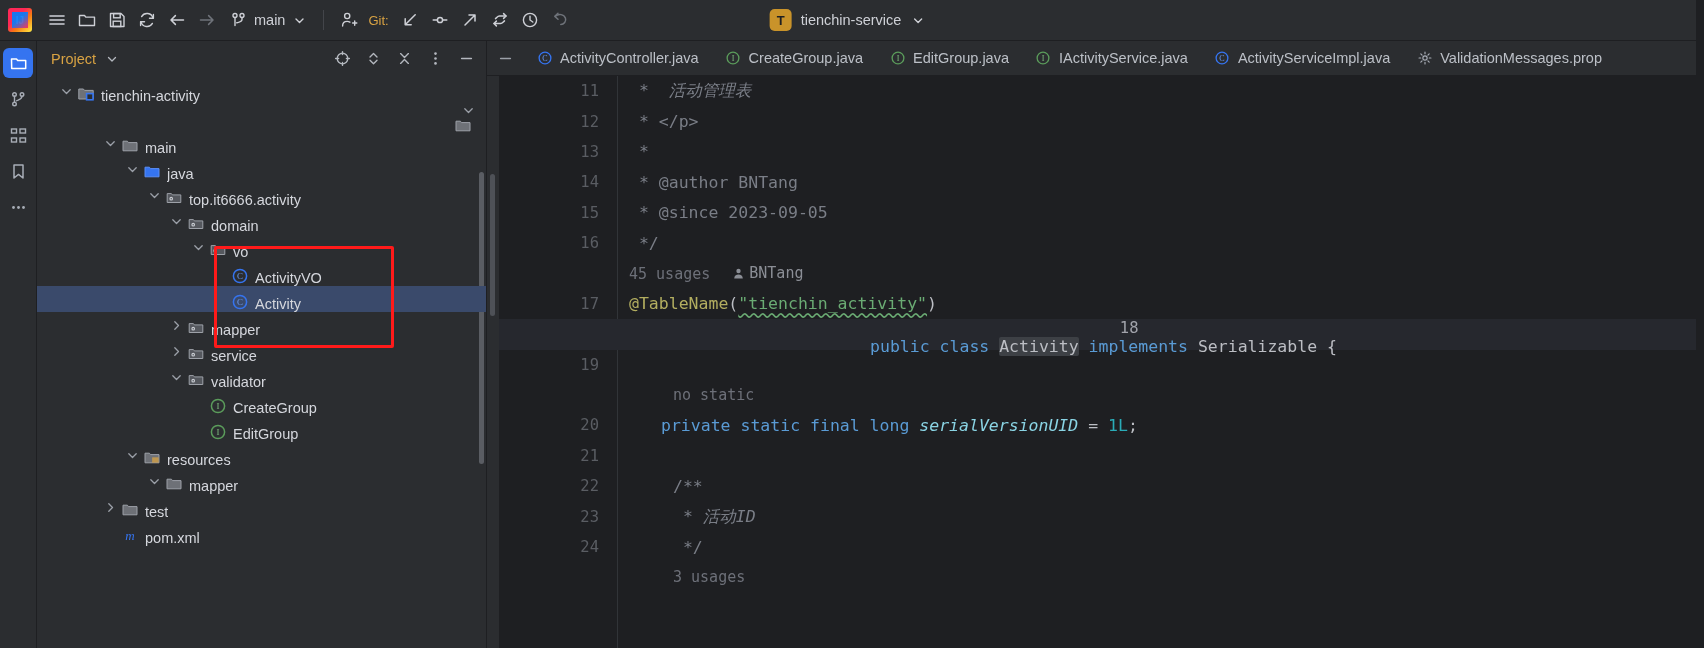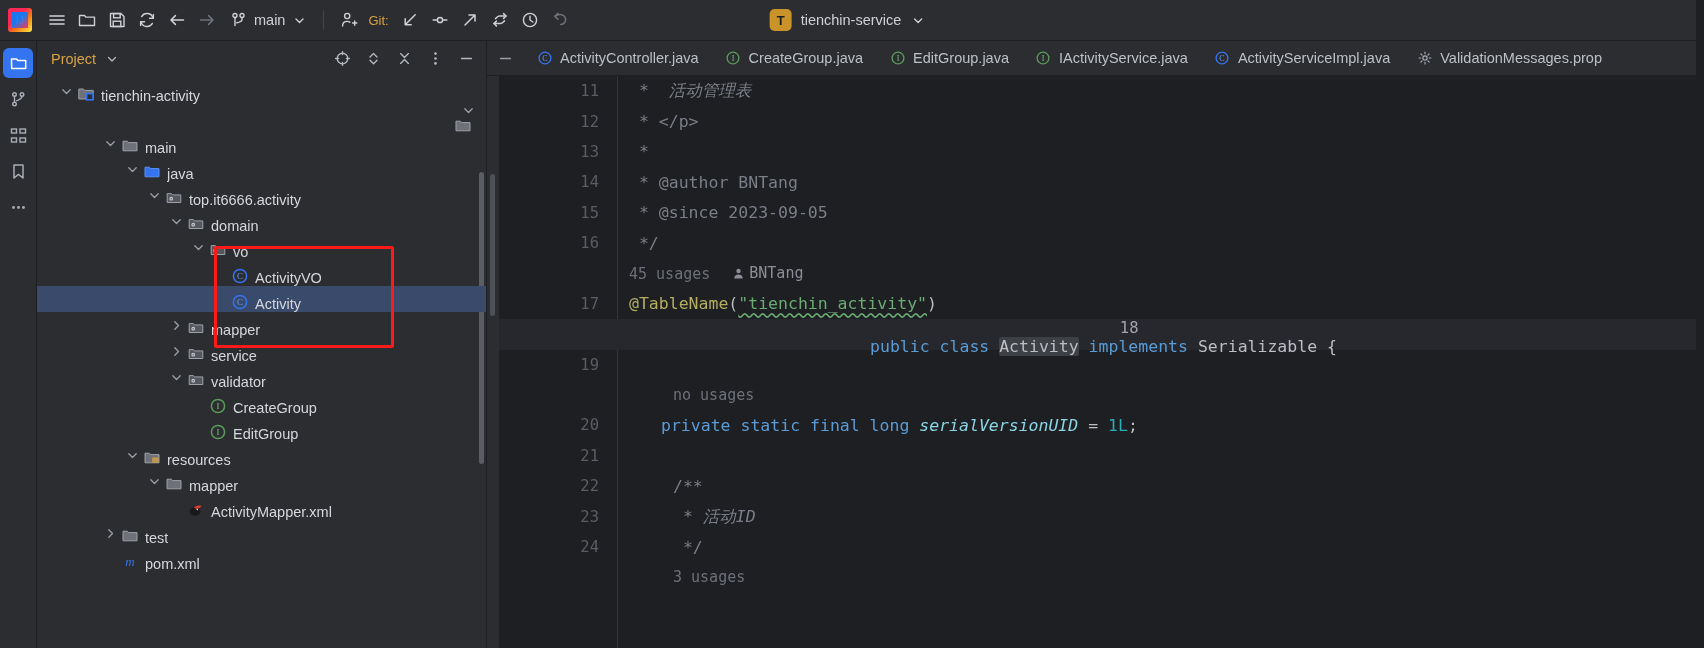--- a/index.html
+++ b/index.html
@@ -609,35 +609,20 @@
                 <path d="M2.8 4.8 6.5 8.5l3.7-3.7"></path>
               </svg>
             </span>
             <span class="ticon">
               <svg width="18" height="18" viewBox="0 0 18 18" fill="none">
                 <path d="M2 4.2h4.4l1.1 1.4h8.5v8.2H2z" fill="#6e7177" stroke="#9da1a8" stroke-width="1" stroke-linejoin="round"></path>
               </svg>
             </span>
             <span class="tlabel">mapper</span>
           </div>
-          <div class="row" style="padding-left: 132px;">
-            <span class="arrow empty">
-              <svg width="13" height="13" viewBox="0 0 13 13" fill="none" stroke="currentColor" stroke-width="1.3" stroke-linecap="round" stroke-linejoin="round">
-                <path d="M2.8 4.8 6.5 8.5l3.7-3.7"></path>
-              </svg>
-            </span>
-            <span class="ticon">
-              <svg width="18" height="18" viewBox="0 0 18 18">
-                <ellipse cx="8" cy="10.5" rx="5.4" ry="4.2" fill="#1a1a1a"></ellipse>
-                <path d="M7 6.6c1.8-2 5-2.6 7.6-1.6-1.2 1.6-3 2.6-5 2.9z" fill="#e03a2f"></path>
-                <circle cx="10.3" cy="8.5" r="0.8" fill="#e8e8e8"></circle>
-              </svg>
-            </span>
-            <span class="tlabel">ActivityMapper.xml</span>
-          </div>
           <div class="row" style="padding-left: 66px;">
             <span class="arrow">
               <svg width="13" height="13" viewBox="0 0 13 13" fill="none" stroke="currentColor" stroke-width="1.3" stroke-linecap="round" stroke-linejoin="round">
                 <path d="M4.8 2.8 8.5 6.5 4.8 10.2"></path>
               </svg>
             </span>
             <span class="ticon">
               <svg width="18" height="18" viewBox="0 0 18 18" fill="none">
                 <path d="M2 4.2h4.4l1.1 1.4h8.5v8.2H2z" fill="#6e7177" stroke="#9da1a8" stroke-width="1" stroke-linejoin="round"></path>
               </svg>
@@ -780,21 +765,21 @@
             <span class="ctext"><span class="kw2">public</span><span class="plain"> </span><span class="kw2">class</span><span class="plain"> </span><span class="plain ident-hl">Activity</span><span class="plain"> </span><span class="kw2">implements</span><span class="plain"> </span><span class="plain">Serializable {</span></span>
           </div>
 
           <div class="cline">
             <span class="lno">19</span>
             <span class="ctext"></span>
           </div>
 
           <div class="hintline">
             <span class="lno"></span>
-            <span class="ctext hint" style="padding-left:56px;">no usages</span>
+            <span class="ctext hint" style="padding-left:56px;">no static</span>
           </div>
 
           <div class="cline">
             <span class="lno">20</span>
             <span class="ctext" style="padding-left:44px;"><span class="kw2">private static final long</span><span class="plain"> </span><span class="sv">serialVersionUID</span><span class="plain"> = </span><span class="num">1L</span><span class="plain">;</span></span>
           </div>
           <div class="cline">
             <span class="lno">21</span>
             <span class="ctext"></span>
           </div>

